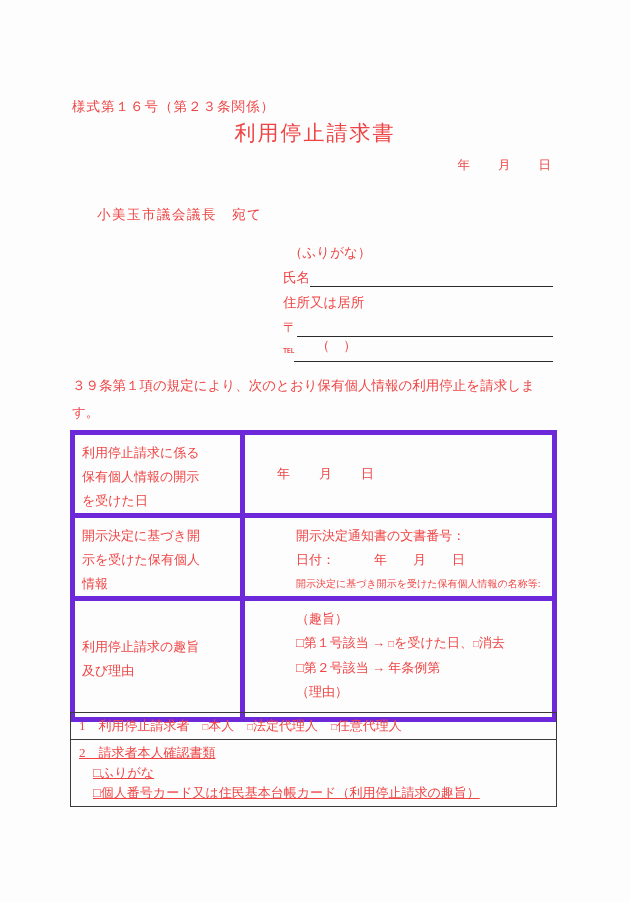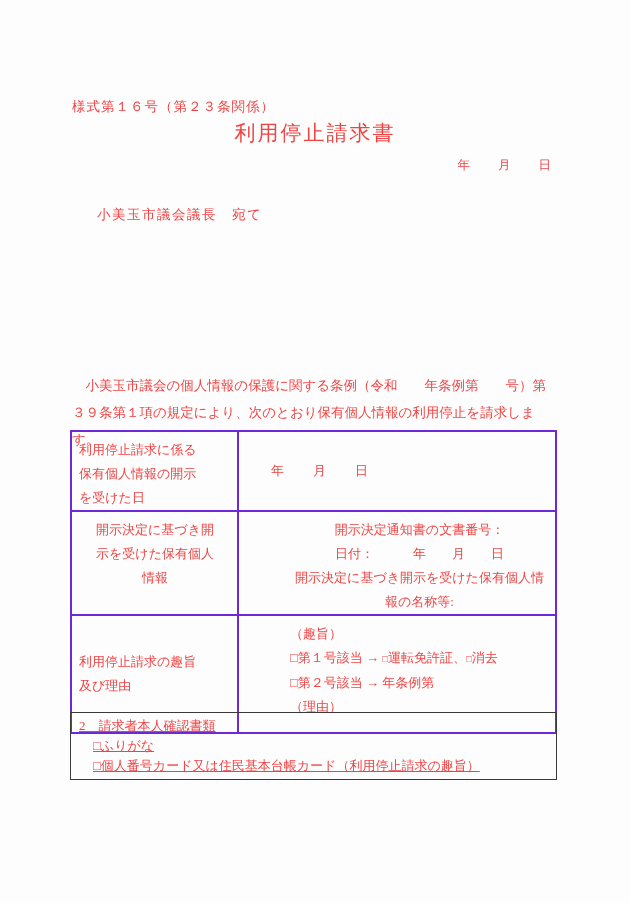--- a/index.html
+++ b/index.html
@@ -26,29 +26,29 @@
   .field-row + .field-row { margin-top:1px; }
   .uline { flex:1; border-bottom:1px solid #2a2a2a; height:100%; }
   .furigana { padding-left:6px; }
   .tel-symbol { font-size:14px; }
   .tel-parens { padding-left:22px; }
 
   .declaration { left:72px; top:372px; width:487px; line-height:27px; }
 
   table { border-collapse:collapse; table-layout:fixed; }
   .t1 { left:70px; top:430px; width:487px; font-size:13px; }
-  .t1 td { border:2px solid #6d28d9; vertical-align:top; padding:6px 6px 0 7px; }
+  .t1 td { border:5px solid #6d28d9; vertical-align:top; padding:6px 6px 0 7px; }
   .t1 .hcol { width:152px; line-height:24px; white-space:pre-line; }
   .t1 .r1 td { height:66px; }
-  .t1 .r2 td { height:72px;text-align:center; }
+  .t1 .r2 td { height:72px; }
   .t1 .r3 td { height:110px; }
   .t1 .vmid { vertical-align:middle; padding-top:0;margin-top:12px; }
   .t1 .datecell { vertical-align:middle; padding:0 0 0 32px; letter-spacing:1px; }
   .t1 .lines div { line-height:24px;padding-left:44px; }
-  .t1 .narrow { font-size:13px; letter-spacing:0; }
+  .t1 .narrow { font-size:10px; letter-spacing:0; }
   .indent1 { padding-left:14px; }
   .sbox { font-size:9.5px; }
 
   .t2 { left:70px; top:712px; width:487px; font-size:13px; }
   .t2 td { border:1px solid #3a3a3a; padding:3px 6px 3px 8px; }
   .t2 .r1 td { height:20px; }
   .t2 .r2 td { height:54px; vertical-align:top; }
   .t2 .r2 div { line-height:20px;text-decoration:underline; }
   .t2 .item { padding-left:14px; }
   .opt { margin-left:13px; }
@@ -56,23 +56,40 @@
 </head>
 <body>
 
 <div class="page">
 
   <div class="abs form-number">様式第１６号（第２３条関係）</div>
   <div class="abs form-title">利用停止請求書</div>
   <div class="abs date-line">年　　月　　日</div>
   <div class="abs addressee">小美玉市議会議長　宛て</div>
 
+  <div class="abs applicant-block">
+    <div class="field-row furigana">（ふりがな）</div>
+    <div class="field-row">
+      <span>氏名</span>
+      <span class="uline"></span>
+    </div>
+    <div class="field-row">
+      <span>住所又は居所</span>
+    </div>
+    <div class="field-row">
+      <span>〒</span>
+      <span class="uline"></span>
+    </div>
+    <div class="field-row">
+      <span class="tel-symbol">℡</span>
+      <span class="uline"><span class="tel-parens">（　）</span></span>
+    </div>
+  </div>
 
   <div class="abs declaration">
-    <div>　小美玉市議会の個人情報の保護に関する条例（令和　　年条例第　　号）第</div>
     <div>３９条第１項の規定により、次のとおり保有個人情報の利用停止を請求します。</div>
   </div>
 
   <table class="abs t1">
     <tbody>
         <tr class="r1">
       <td class="hcol">利用停止請求に係る
 保有個人情報の開示
 を受けた日</td>
       <td class="datecell">年　　月　　日</td>
@@ -86,33 +103,38 @@
         <div>日付：　　　年　　月　　日</div>
         <div class="narrow">開示決定に基づき開示を受けた保有個人情報の名称等:</div>
       </td>
     </tr>
     <tr class="r3">
       <td class="hcol vmid">利用停止請求の趣旨
 及び理由</td>
       <td class="lines">
         <div class="indent1">（趣旨）</div>
         <div>
-          <span>□</span><span>第１号該当 → </span><span class="sbox">□</span><span>運転免許証、</span><span class="sbox">□</span><span>消去</span>
+          <span>□</span><span>第１号該当 → </span><span class="sbox">□</span><span>を受けた日、</span><span class="sbox">□</span><span>消去</span>
         </div>
         <div>
           <span>□</span><span>第２号該当 → 年条例第</span>
         </div>
         <div class="indent1">（理由）</div>
       </td>
     </tr>
   </tbody>
     </table>
 
   <table class="abs t2">
     <tbody>
+        <tr class="r1">
+      <td>
+        <span>1　利用停止請求者</span><span class="opt"><span class="sbox">□</span><span>本人</span></span><span class="opt"><span class="sbox">□</span><span>法定代理人</span></span><span class="opt"><span class="sbox">□</span><span>任意代理人</span></span>
+      </td>
+    </tr>
     <tr class="r2">
       <td>
         <div>2　請求者本人確認書類</div>
         <div class="item"><span>□</span><span>ふりがな</span></div>
         <div class="item"><span>□</span><span>個人番号カード又は住民基本台帳カード（利用停止請求の趣旨）</span></div>
       </td>
     </tr>
   </tbody>
     </table>
 

